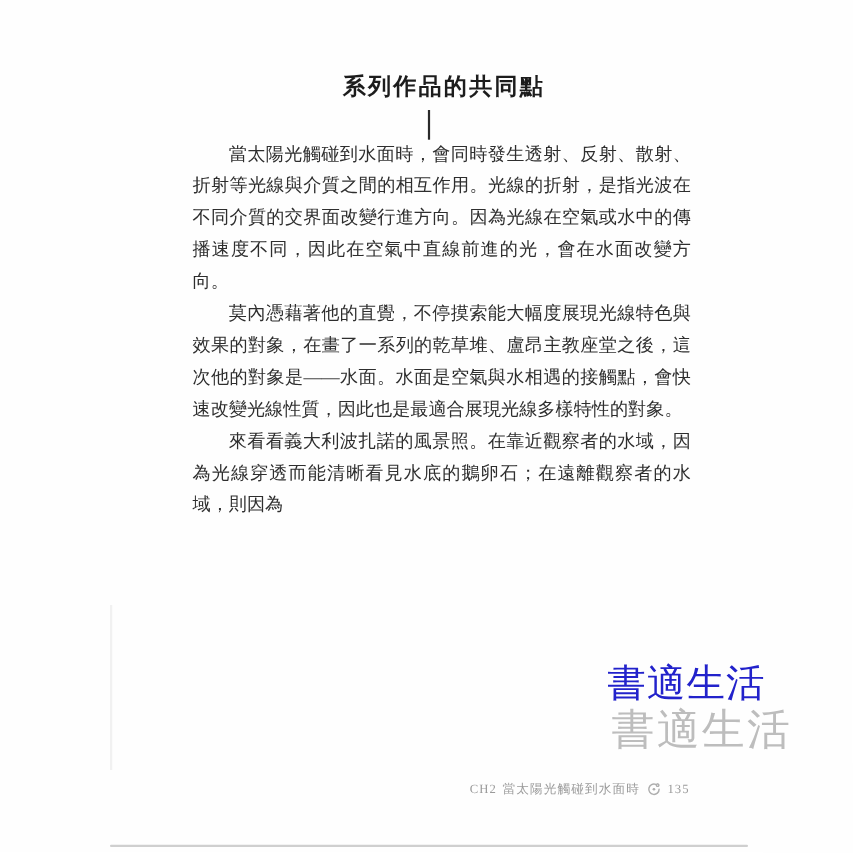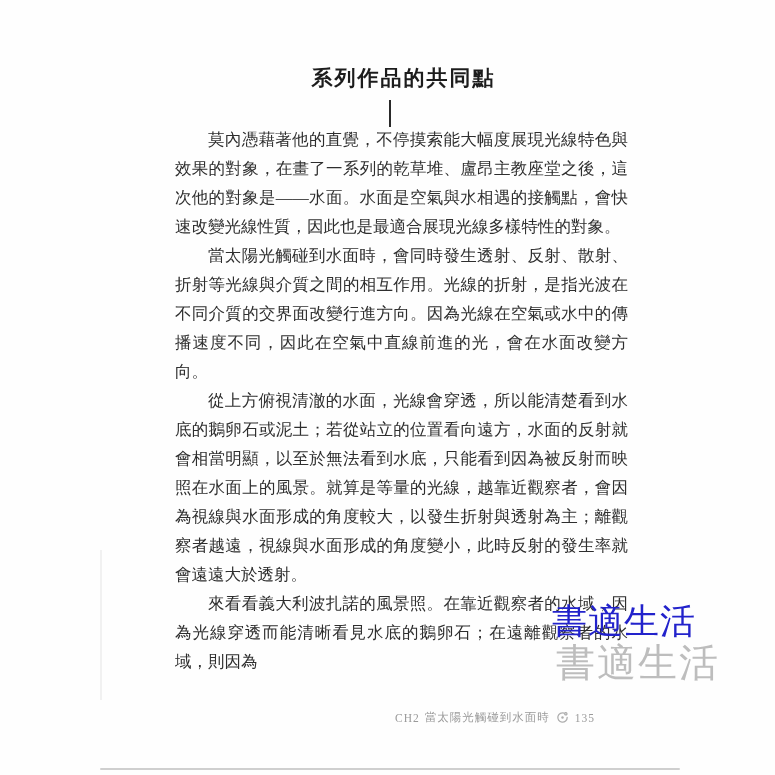--- a/index.html
+++ b/index.html
@@ -57,21 +57,21 @@
     letter-spacing: 1px;
   }
   .watermark-gray {
     left: 556px; top: 616px;
     font-size: 39px;
     letter-spacing: 2px;
     opacity: 0.72;
   }
   .page-footer {
     position: absolute;
-    top: 710px; right: 180px;
+    top: 710px; right: 148px;
     display: flex;
     align-items: center;
     gap: 5px;
     font-size: 11.5px;
     color: #9a9a9a;
     letter-spacing: 1px;
     font-family: "Liberation Serif", "DejaVu Serif", serif;
   }
   .atom-icon {
     display: inline-flex;
@@ -95,23 +95,22 @@
 </head>
 <body>
 
 <div class="page">
 
   <h1 class="page-title">系列作品的共同點</h1>
 
   <div class="title-divider"></div>
 
   <div class="body-text" id="paragraphs">
+      <p>當太陽光觸碰到水面時，會同時發生透射、反射、散射、折射等光線與介質之間的相互作用。光線的折射，是指光波在不同介質的交界面改變行進方向。因為光線在空氣或水中的傳播速度不同，因此在空氣中直線前進的光，會在水面改變方向。</p>
       <p>莫內憑藉著他的直覺，不停摸索能大幅度展現光線特色與效果的對象，在畫了一系列的乾草堆、盧昂主教座堂之後，這次他的對象是——水面。水面是空氣與水相遇的接觸點，會快速改變光線性質，因此也是最適合展現光線多樣特性的對象。</p>
-      <p>當太陽光觸碰到水面時，會同時發生透射、反射、散射、折射等光線與介質之間的相互作用。光線的折射，是指光波在不同介質的交界面改變行進方向。因為光線在空氣或水中的傳播速度不同，因此在空氣中直線前進的光，會在水面改變方向。</p>
-      <p>從上方俯視清澈的水面，光線會穿透，所以能清楚看到水底的鵝卵石或泥土；若從站立的位置看向遠方，水面的反射就會相當明顯，以至於無法看到水底，只能看到因為被反射而映照在水面上的風景。就算是等量的光線，越靠近觀察者，會因為視線與水面形成的角度較大，以發生折射與透射為主；離觀察者越遠，視線與水面形成的角度變小，此時反射的發生率就會遠遠大於透射。</p>
       <p>來看看義大利波扎諾的風景照。在靠近觀察者的水域，因為光線穿透而能清晰看見水底的鵝卵石；在遠離觀察者的水域，則因為</p>
     </div>
 
   <div class="watermark watermark-blue" style="color: rgb(34, 34, 203);">書適生活</div>
 
   <div class="watermark watermark-gray" style="color: rgb(165, 165, 165);">書適生活</div>
 
   <div class="page-footer" style="color: rgb(154, 154, 154);">
     <span>CH2</span>
     <span>當太陽光觸碰到水面時</span>

